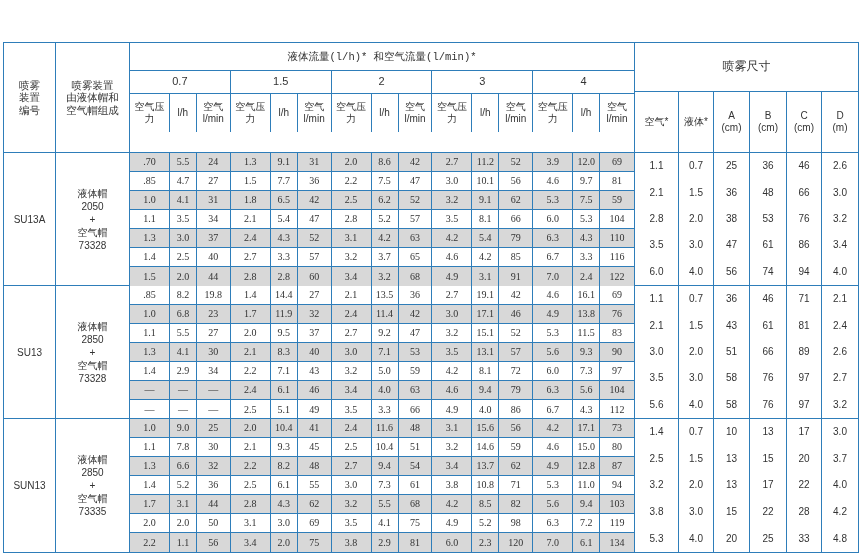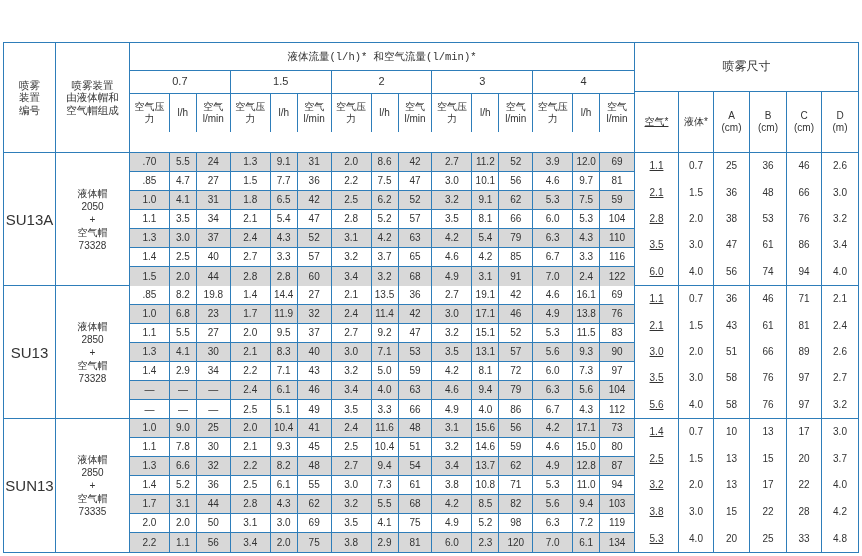--- a/index.html
+++ b/index.html
@@ -25,27 +25,27 @@
   .h-press{height:23px;border-bottom:1px solid var(--bd);display:flex;}
   .h-sub{height:38px;display:flex;}
   .pgroup{width:101px;font-size:11px;}
   .hdr-right{width:223px;flex:none;display:flex;flex-direction:column;}
   .h-size{height:49px;border-bottom:1px solid var(--bd);display:flex;align-items:center;justify-content:center;font-size:12px;border-right:none;}
   .h-sizecols{height:61px;display:flex;}
   .h-sub .cell,.h-sizecols .cell{font-size:10px;}
   .c-ap{width:40px;}
   .c-lh{width:27px;}
   .c-lm{width:34px;}
-  .s0{width:44px;text-decoration:underline;}.s1{width:35px;}.s2{width:36px;}.s3{width:37px;}.s4{width:35px;}.s5{width:36px;}
+  .s0{width:44px;}.s1{width:35px;}.s2{width:36px;}.s3{width:37px;}.s4{width:35px;}.s5{width:36px;}
   .group{display:flex;height:133px;border-bottom:1px solid var(--bd);flex:none;}
   .group:last-child{border-bottom:none;}
   .gcell{display:flex;align-items:center;justify-content:center;text-align:center;border-right:1px solid var(--bd);white-space:pre-line;}
-  .g-id{width:52px;font-size:15px;}
+  .g-id{width:52px;font-size:10px;}
   .g-comp{width:74px;font-size:10px;line-height:1.3;}
-  .gmid{width:505px;display:flex;flex-direction:column;border-right:1px solid var(--bd);}
+  .gmid{width:505px;display:flex;flex-direction:column;border-right:1px solid var(--bd);font-family:Liberation Serif, serif;}
   .drow{display:flex;height:19px;flex:none;border-bottom:1px solid var(--bd);}
   .drow:last-child{border-bottom:none;}
   .drow.stripe{background:var(--stripe);}
   .drow .cell{font-size:10px;}
   .gright{width:223px;display:flex;flex-direction:column;}
   .srow{display:flex;flex:1;}
   .srow .cell{font-size:10px;}
 </style>
 </head>
 <body>

